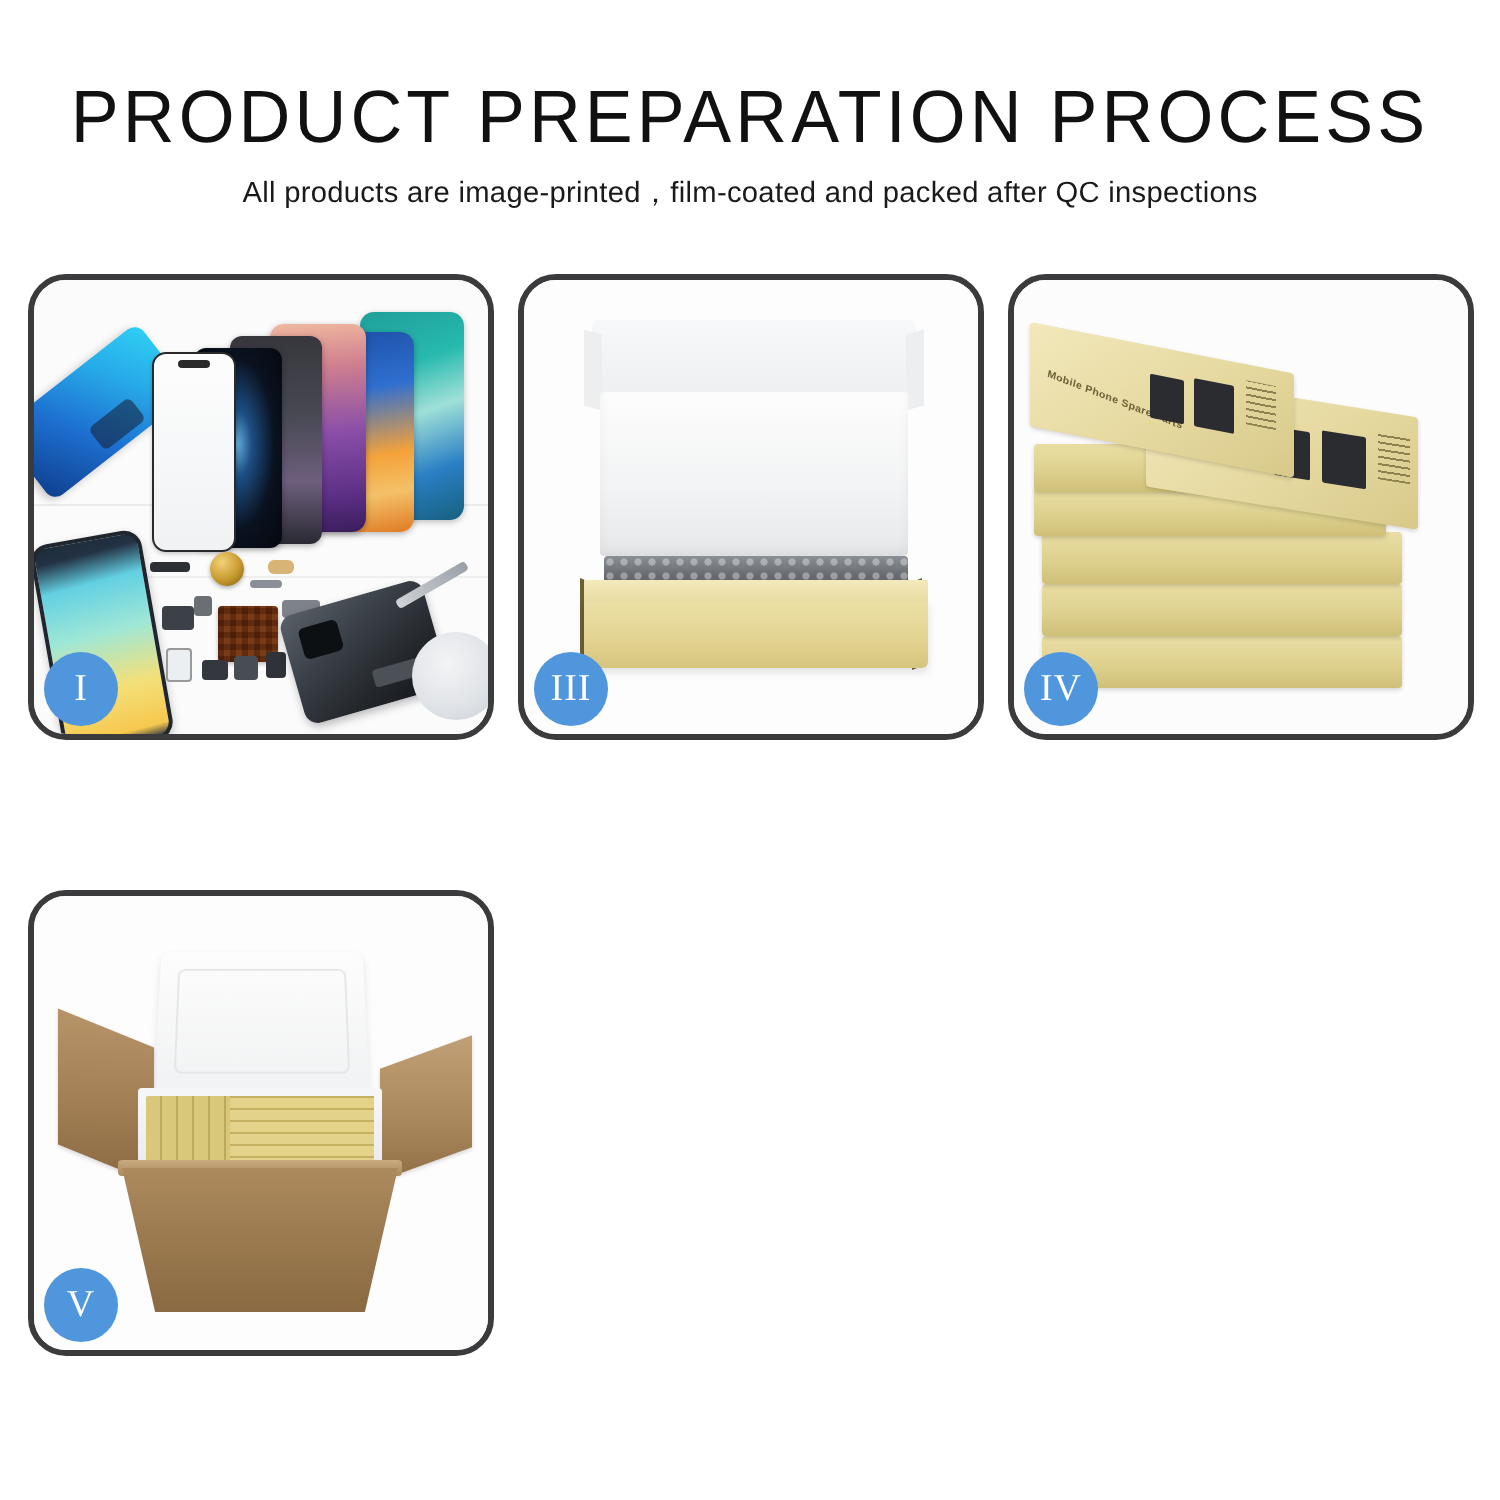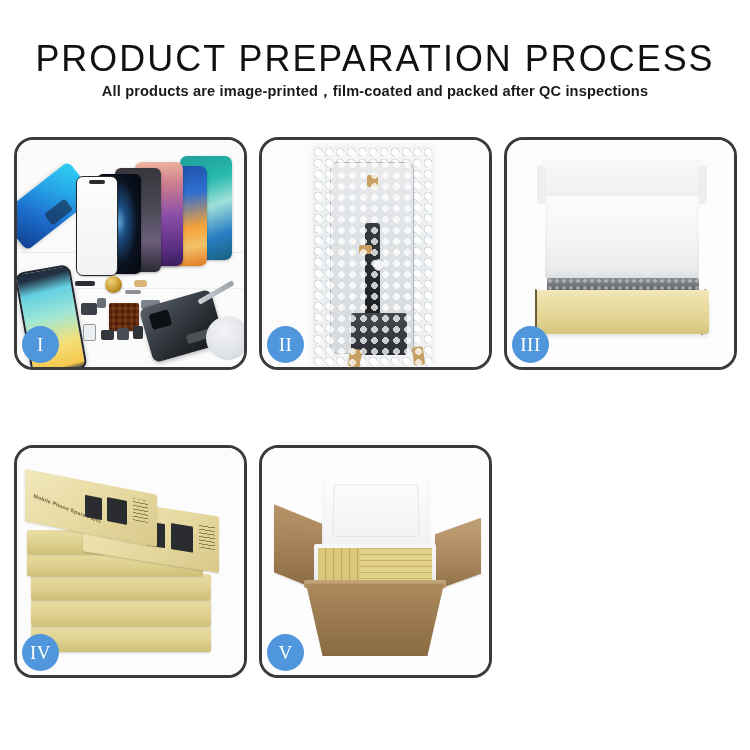--- a/index.html
+++ b/index.html
@@ -25,24 +25,24 @@
     font-family: "Liberation Sans", sans-serif;
     font-size: 37px;
     font-weight: 400;
     letter-spacing: 2.1px;
     color: #111111;
     line-height: 1.02;
     transform: scaleX(0.97);
     white-space: nowrap;
   }
   .subtitle {
-    margin-top: 4px;
+    margin-top: 9px;
     font-family: "Liberation Sans", sans-serif;
     font-size: 14.6px;
-    font-weight: 700;
+    font-weight: 400;
     letter-spacing: 0.15px;
     color: #1a1a1a;
     white-space: nowrap;
   }
 
   
   .grid {
     position: absolute;
     top: 137px;
     left: 14px;
@@ -437,38 +437,20 @@
       <div class="part pi"></div>
       <div class="part pj"></div>
       <div class="part pk"></div>
       <div class="back-housing"></div>
       <div class="tweezer"></div>
       <div class="hand"></div>
     </div>
     <div class="badge">I</div>
   </div>
 
-  <div class="panel">
-    <div class="stage">
-      <div class="p2-bg"></div>
-      <div class="bubble-bag">
-        <div class="bb-inner">
-          <div class="bb-flex"></div>
-          <div class="bb-flex2"></div>
-          <div class="bb-dot"></div>
-          <div class="bb-tape t1"></div>
-          <div class="bb-tape t2"></div>
-          <div class="bb-tape t3"></div>
-          <div class="bb-tape t4"></div>
-        </div>
-      </div>
-      <div class="bubble-overlay"></div>
-    </div>
-    <div class="badge">II</div>
-  </div>
 
   <div class="panel">
     <div class="stage">
       <div class="p3-bg"></div>
       <div class="p3-lidback"></div>
       <div class="p3-foam"></div>
       <div class="p3-edgeL"></div>
       <div class="p3-edgeR"></div>
       <div class="p3-contents"></div>
       <div class="p3-boxfront"></div>

